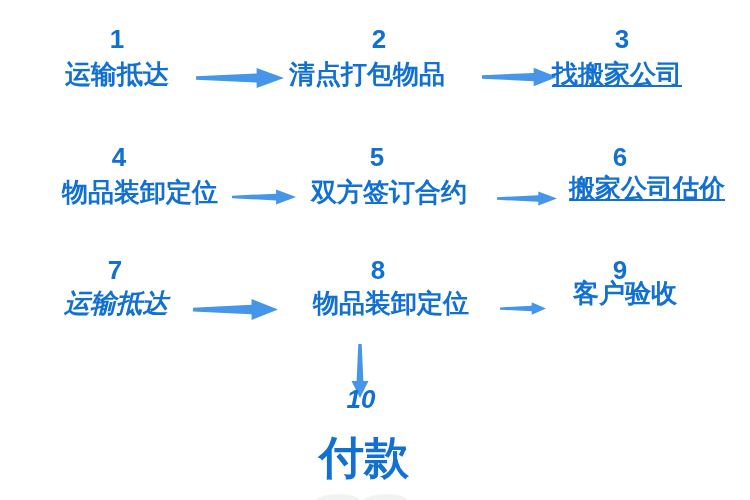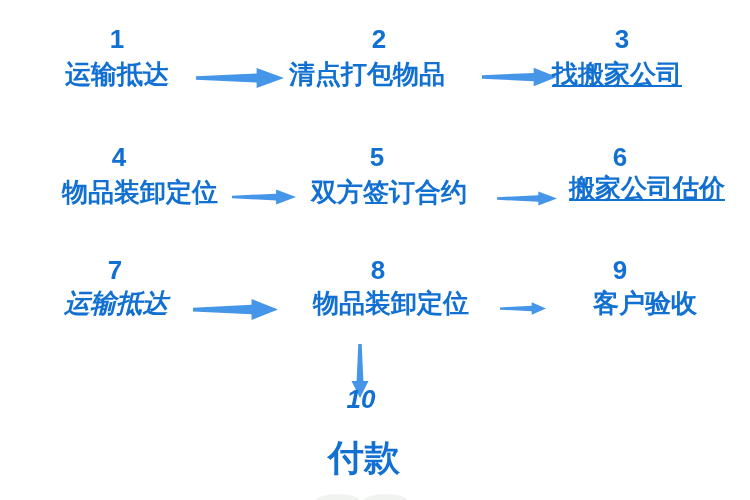--- a/index.html
+++ b/index.html
@@ -33,21 +33,21 @@
     position: absolute;
     transform: translateX(-50%);
     color: var(--step-text);
     font-weight: 700;
     font-size: 26px;
     line-height: 32px;
     white-space: nowrap;
     text-align: center;
   }
   .label.big {
-    font-size: 36px;
+    font-size: 45px;
     line-height: 44px;
     font-family: Liberation Serif, serif;
   }
 
   .arrow {
     position: absolute;
     color: var(--arrow);
   }
   .arrow svg { display: block; width: 100%; height: 100%; }
 
@@ -133,21 +133,21 @@
     <div class="num" style="left:378px; top:255px;">8</div>
     <div class="label" style="left:391px; top:287px;">物品装卸定位</div>
   </div>
   <div class="arrow" style="left:500px; top:301px; width:46px; height:15px;">
     <svg viewBox="0 0 90 24" preserveAspectRatio="none">
         <polygon fill="currentColor" points="0,10.2 62,7.5 62,2 90,12 62,22 62,16.5 0,13.8"></polygon>
       </svg>
   </div>
   <div>
     <div class="num" style="left:620px; top:255px;">9</div>
-    <div class="label" style="left:625px; top:287px;margin-left:20px;">客户验收</div>
+    <div class="label" style="left:625px; top:277px;">客户验收</div>
   </div>
 
   <div class="arrow" style="left:350px; top:344px; width:20px; height:54px;">
     <svg viewBox="0 0 20 54" preserveAspectRatio="none">
         <polygon fill="currentColor" points="8.3,0 6.6,37 1.5,37 10,54 18.5,37 13.4,37 11.7,0"></polygon>
       </svg>
   </div>
 
   <div>
     <div class="num" style="left:361px; top:384px;font-style:italic;">10</div>

